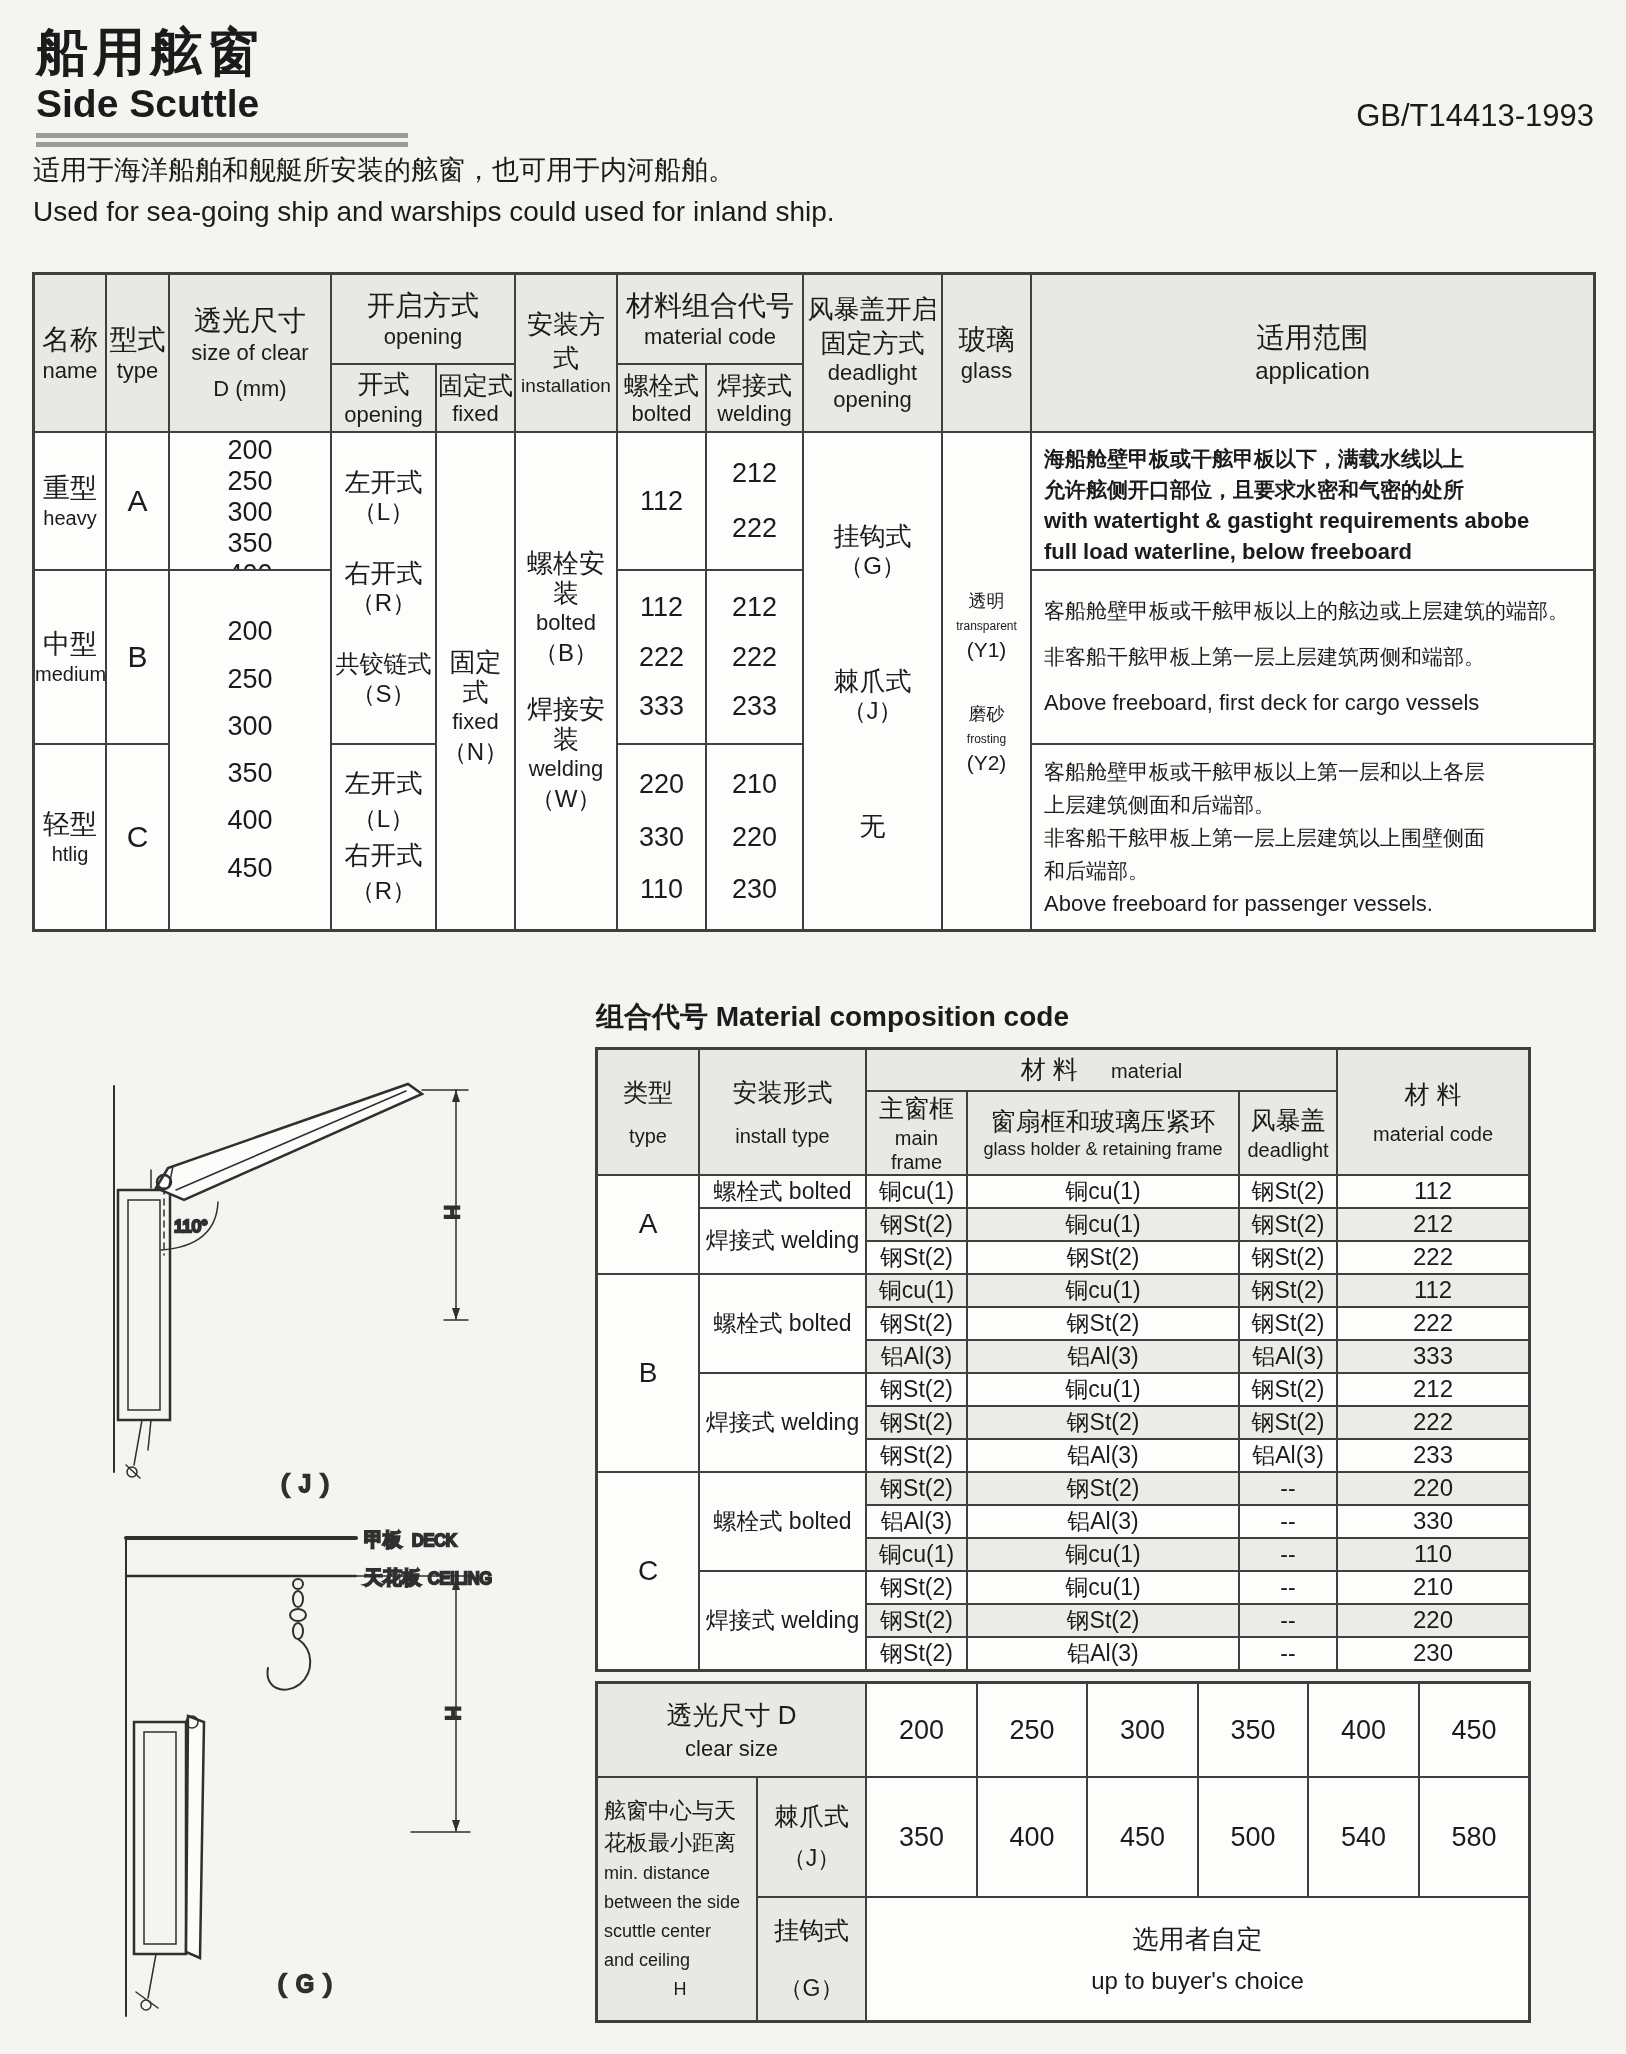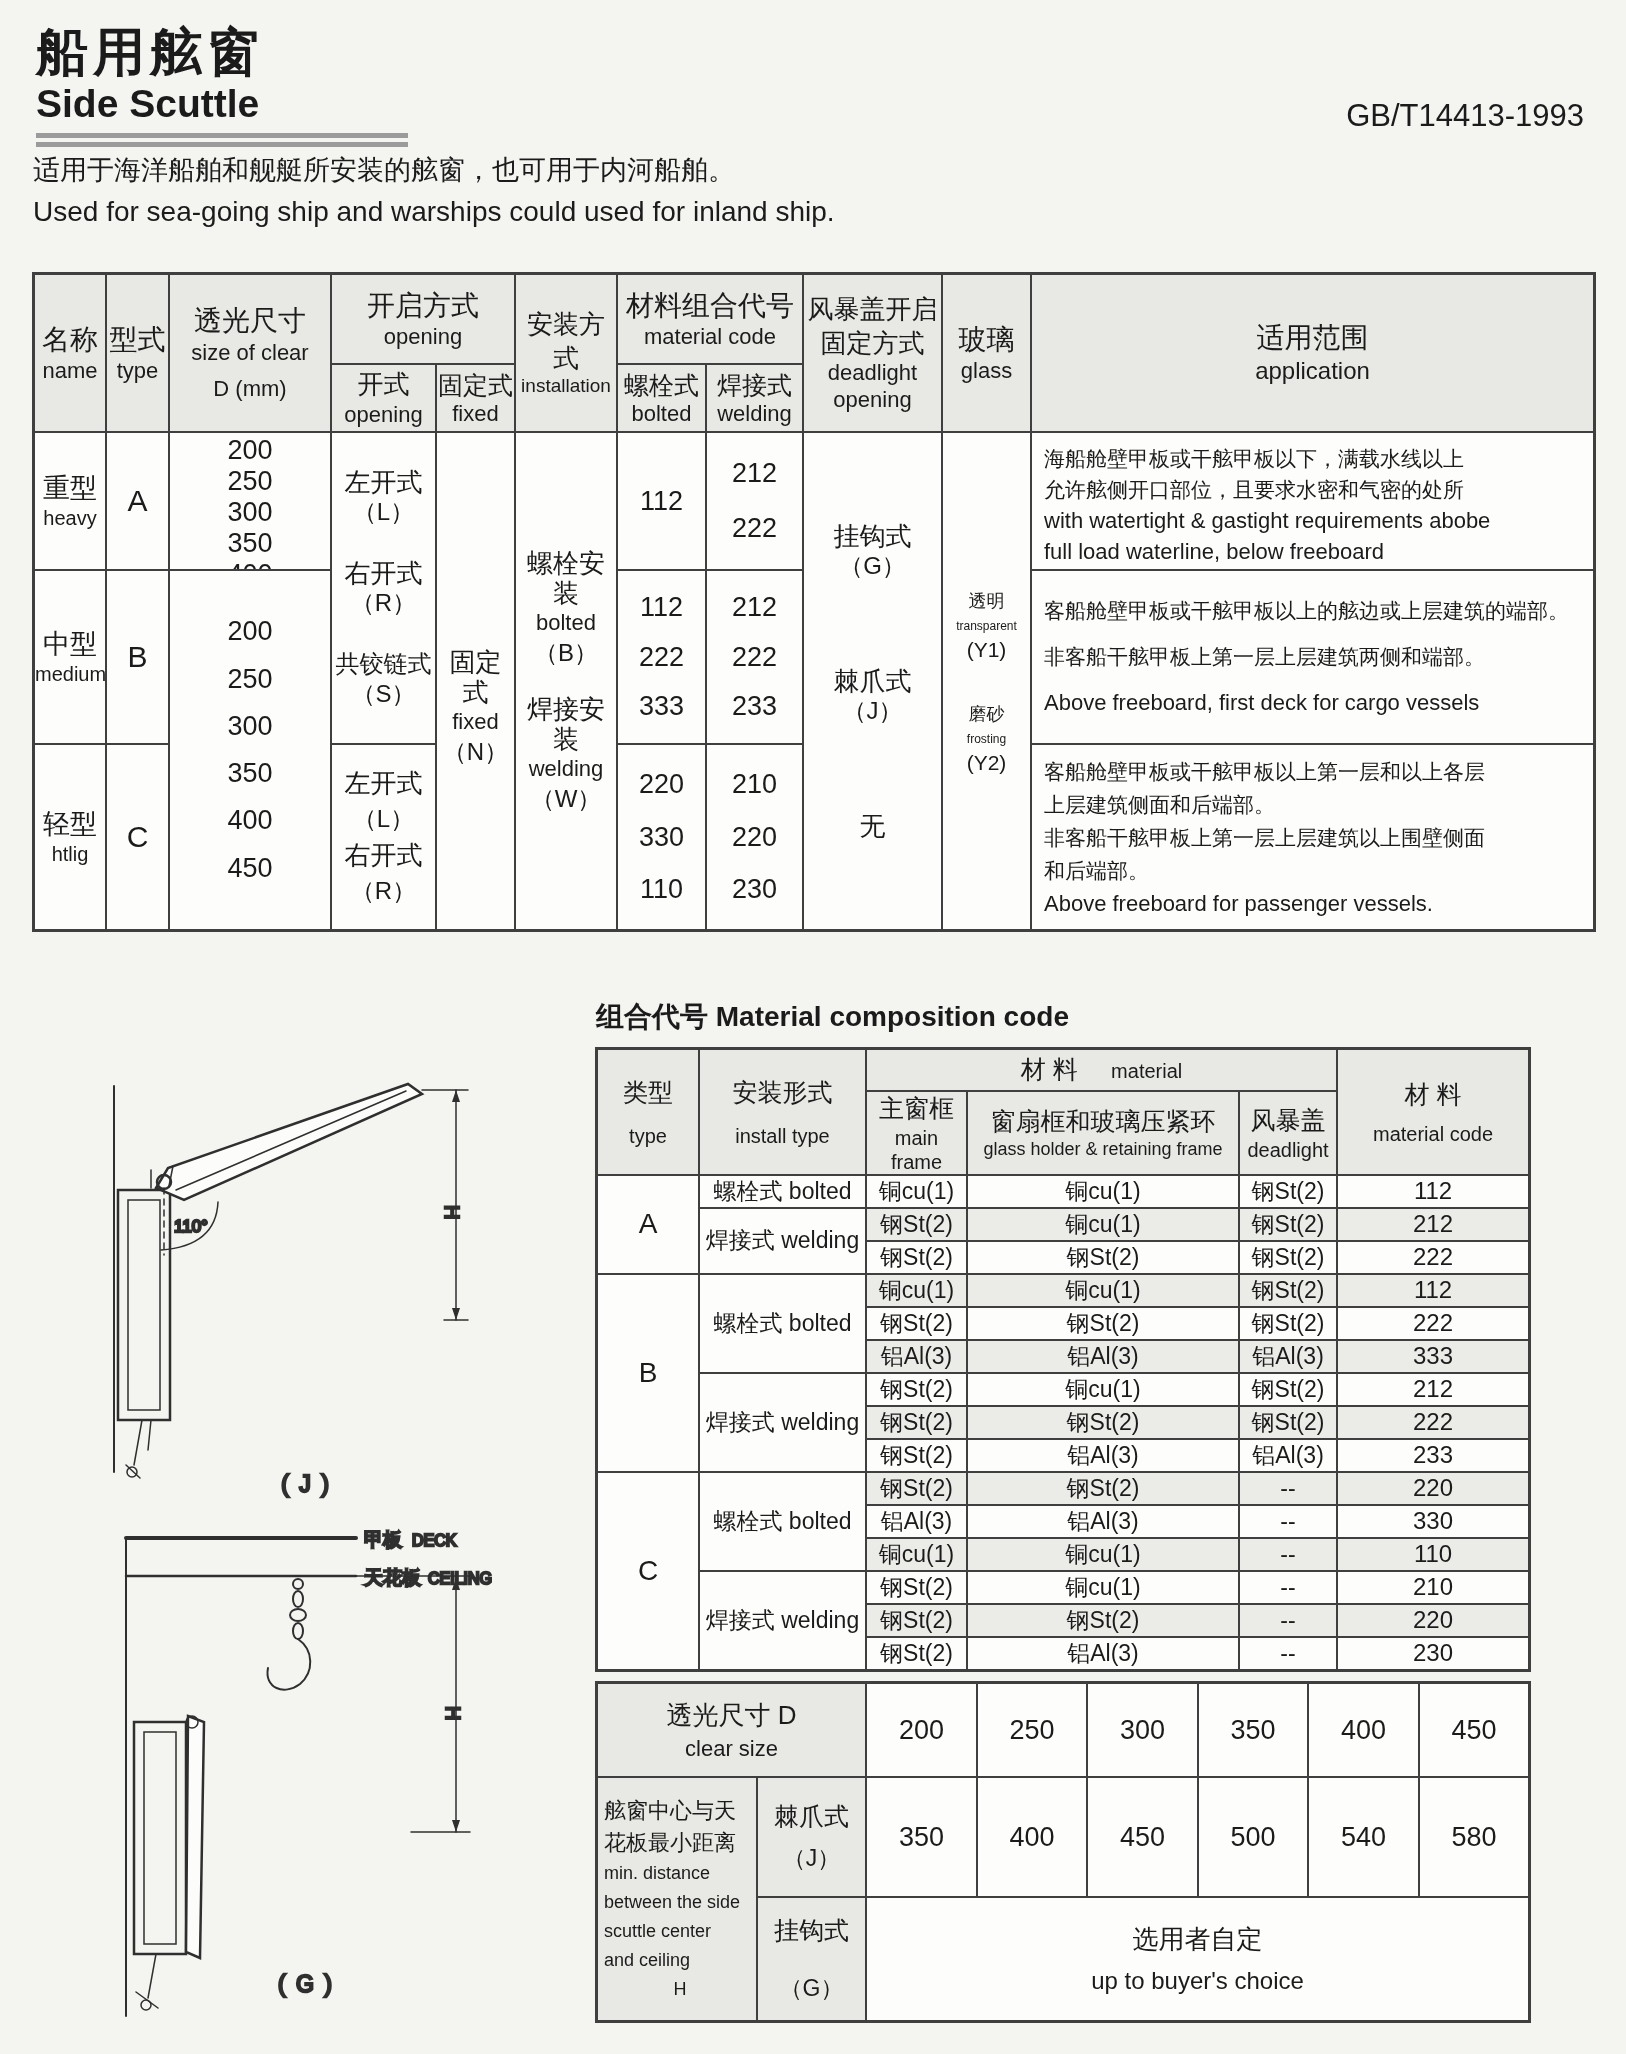--- a/index.html
+++ b/index.html
@@ -3,21 +3,21 @@
 <meta charset="utf-8">
 <style>
   html,body{margin:0;padding:0;background:#e9e9e6;}
   .page{position:relative;width:1626px;height:2054px;background:#f4f4f1;
         font-family:"Liberation Sans","DejaVu Sans",sans-serif;color:#1b1b1b;overflow:hidden;}
   
   .title-zh{position:absolute;left:36px;top:18px;font-size:52px;font-weight:bold;letter-spacing:5px;}
   .title-en{position:absolute;left:36px;top:82px;font-size:39px;font-weight:bold;}
   .title-rule{position:absolute;left:36px;top:133px;width:372px;}
   .title-rule i{display:block;height:5px;background:#9b9b9b;margin-bottom:4px;}
-  .standard{position:absolute;right:42px;top:98px;font-size:31px;}
+  .standard{position:absolute;right:32px;top:98px;font-size:31px;}
   .intro-zh{position:absolute;left:33px;top:152px;font-size:27px;}
   .intro-en{position:absolute;left:33px;top:196px;font-size:28px;}
   
   table{border-collapse:collapse;table-layout:fixed;background:#fdfdfb;}
   td{border:2px solid #3f3f3f;text-align:center;vertical-align:middle;padding:0;overflow:hidden;}
   .spec,.comp,.dist{box-shadow:0 0 0 1px #3f3f3f;}
   .hc{background:#e8e8e4;}
   .zh{font-size:28px;line-height:1.3;}
   .en{font-size:22px;line-height:1.2;}
   .ens{font-size:19px;line-height:1.2;}
@@ -26,21 +26,21 @@
   .flexv{display:flex;flex-direction:column;justify-content:space-evenly;align-items:center;margin:0 auto;}
   .num{font-size:27px;}
   .typ{font-size:30px;}
   .nm-zh{font-size:27px;line-height:1.25;}
   .nm-en{font-size:20px;line-height:1.2;}
   .op-zh{font-size:26px;line-height:30px;}
   .op-cd{font-size:24px;line-height:30px;}
   .app{text-align:left;}
   .app .ln{font-size:21px;white-space:nowrap;padding-left:12px;}
   .app .lnen{font-size:22px;}
-  .app-a .ln{line-height:31px;}
+  .app-a .ln{line-height:31px;font-weight:bold;}
   .app-a{padding-top:8px;}
   .app-b .ln{line-height:46px;}
   .app-c .ln{line-height:33px;}
   .glass-zh{font-size:18px;line-height:28px;}
   .glass-en{font-size:12px;line-height:22px;}
   .glass-cd{font-size:21px;line-height:26px;}
   
   .comp-title{position:absolute;left:596px;top:998px;font-size:28px;font-weight:600;}
   .comp{position:absolute;left:596px;top:1048px;width:932px;}
   .comp td{font-size:23px;}

